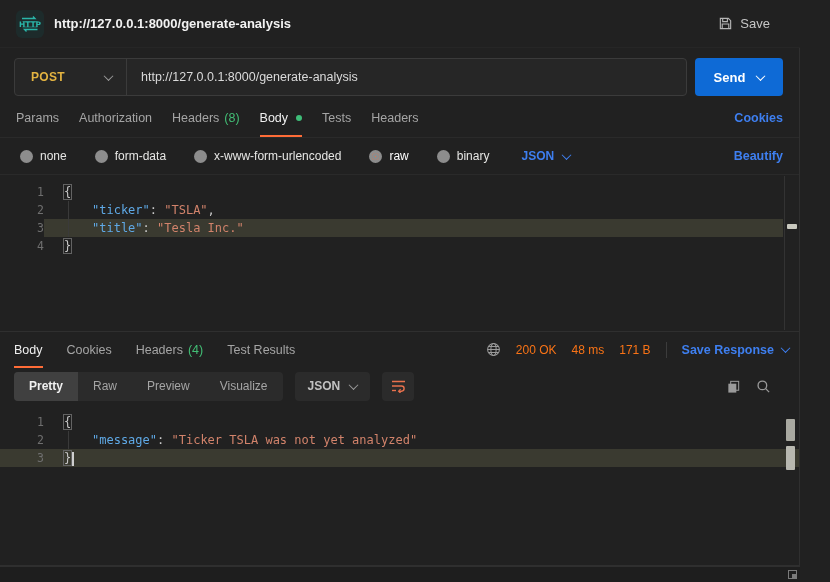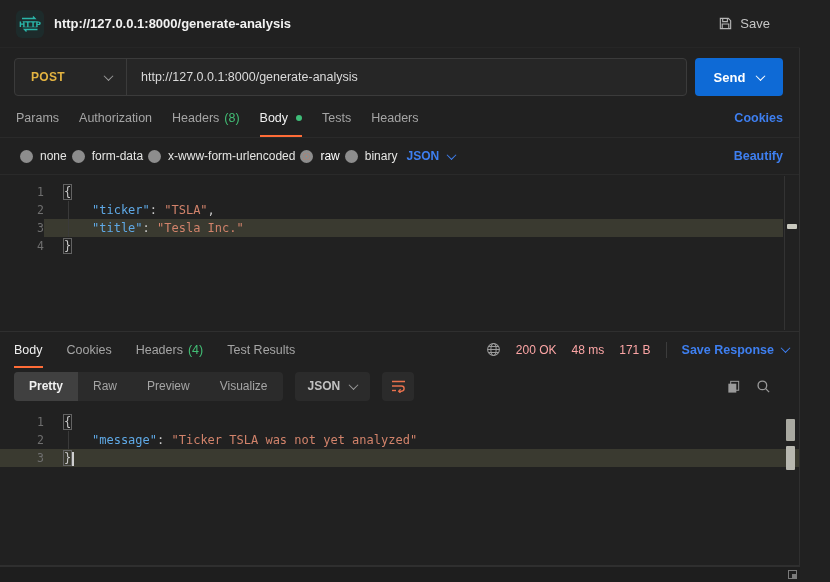--- a/index.html
+++ b/index.html
@@ -37,21 +37,21 @@
   .tab-row { height: 40px; display: flex; align-items: center; padding: 0 16px; gap: 20px; border-bottom: 1px solid #2a2a2a; }
   .tab { height: 100%; display: flex; align-items: center; gap: 5px; color: #a5a5a5; font-size: 12.5px; cursor: pointer; position: relative; white-space: nowrap; }
   .tab.active { color: #f0f0f0; }
   .tab.active::after { content: ""; position: absolute; left: 0; right: 0; bottom: 0; height: 2px; background: #ff6c37; }
   .tab .count { color: #42be75; }
   .green-dot { width: 6px; height: 6px; border-radius: 50%; background: #3ebd78; margin-left: 3px; }
   .link-blue { color: #3e7ff0; font-weight: bold; font-size: 12.5px; cursor: pointer; }
   .push-right { margin-left: auto; }
 
   
-  .mode-row { height: 36px; display: flex; align-items: center; padding: 0 16px 0 20px; gap: 5px; text-align: right; }
+  .mode-row { height: 36px; display: flex; align-items: center; padding: 0 16px 0 20px; gap: 28px; text-align: right; }
   .radio-opt { display: flex; align-items: center; gap: 7px; color: #e6e6e4; font-size: 12px; cursor: pointer; }
   .radio-circle { width: 13px; height: 13px; border-radius: 50%; background: #8d8d8d; flex: none; }
   .radio-circle.sel { background: #ff6c37; box-shadow: 0 0 0 3px #8d8d8d inset; border: 3px solid #8d8d8d; }
   .format-select { display: flex; align-items: center; gap: 9px; color: #3e7ff0; font-weight: bold; font-size: 12px; cursor: pointer; margin-left: 4px; }
 
   
   .editor { position: relative; font-family: "DejaVu Sans Mono", monospace; font-size: 12px; line-height: 18px; }
   .editor.request { height: 157px; border-top: 1px solid #2a2a2a; padding-top: 8px; }
   .editor.response { flex: 1; padding-top: 8px; border-bottom: 1px solid #2f2f2f; }
   .cline { display: flex; height: 18px; align-items: center; }
@@ -66,21 +66,21 @@
   .tok-str { color: #d2836b; }
   .bm { outline: 1px solid #636363; color: #c9c9c9; }
   .cursor { display: inline-block; width: 2px; height: 14px; background: #cfcfcf; vertical-align: middle; margin-left: 1px; }
   .scrolltrack { position: absolute; right: 1px; top: 1px; bottom: 1px; width: 14px; border-left: 1px solid #333; }
   .sthumb { position: absolute; left: 2px; width: 10px; background: #c8c8be; border-radius: 1px; }
   .rthumb { position: absolute; right: 4px; width: 9px; background: #a9a9a1; border-radius: 1px; z-index: 2; }
 
   
   .resp-tabs { height: 36px; display: flex; align-items: center; padding: 0 10px 0 14px; gap: 24px; border-top: 1px solid #2f2f2f; }
   .meta-cluster { margin-left: auto; display: flex; align-items: center; gap: 15px; }
-  .meta-green { color: #fca5a5; font-size: 12px; white-space: nowrap; }
+  .meta-green { color: #f97316; font-size: 12px; white-space: nowrap; }
   .meta-divider { width: 1px; height: 16px; background: #3c3c3c; }
   .save-resp { display: flex; align-items: center; gap: 8px; color: #3e7ff0; font-weight: bold; font-size: 12.5px; cursor: pointer; white-space: nowrap; }
 
   
   .view-bar { height: 38px; display: flex; align-items: center; padding: 0 14px; gap: 12px; }
   .seg-group { display: flex; background: #2b2b2b; border-radius: 4px; height: 29px; align-items: stretch; overflow: hidden; }
   .seg { display: flex; align-items: center; padding: 0 15px; color: #a5a5a5; font-size: 12px; cursor: pointer; border-radius: 0; }
   .seg.active { background: #404040; color: #f0f0f0; font-weight: bold; }
   .resp-format { display: flex; align-items: center; gap: 10px; background: #2b2b2b; border-radius: 4px; height: 29px; padding: 0 13px; color: #c2c2c2; font-weight: bold; font-size: 12px; cursor: pointer; }
   .wrap-btn { width: 32px; height: 29px; background: #2b2b2b; border-radius: 4px; display: flex; align-items: center; justify-content: center; cursor: pointer; }

